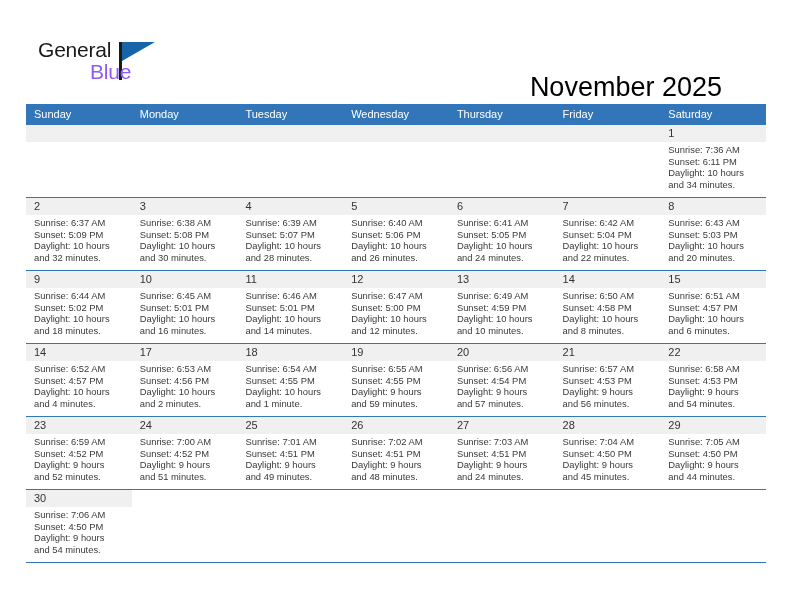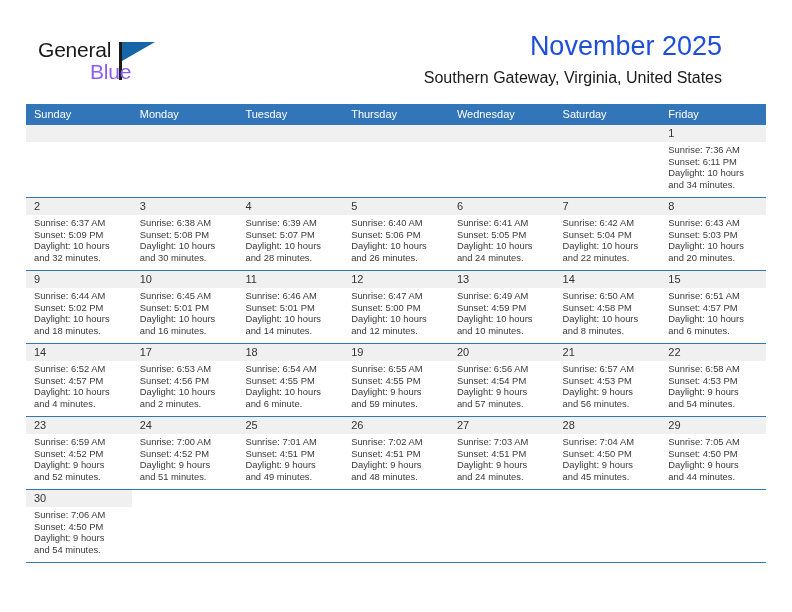--- a/index.html
+++ b/index.html
@@ -72,23 +72,24 @@
   }
 
   .title-block {
     position: absolute;
     right: 35px;
     top: 30px;
     text-align: right;
   }
   .title {
     font-size: 27px;
-    color: #1d4ed8;
+    color: #000000;
     line-height: 32px;
     white-space: nowrap;
+    margin-top: 41px;
   }
   .subtitle {
     font-size: 16px;
     color: #1a1a1a;
     line-height: 20px;
     margin-top: 6px;
     white-space: nowrap;
   }
 
   
@@ -169,24 +170,24 @@
       <div class="subtitle">Southern Gateway, Virginia, United States</div>
     </div>
 
   </div>
 
   <div class="calendar">
     <div class="weekday-row">
       <div class="weekday">Sunday</div>
       <div class="weekday">Monday</div>
       <div class="weekday">Tuesday</div>
+      <div class="weekday">Wednesday</div>
       <div class="weekday">Thursday</div>
-      <div class="weekday">Wednesday</div>
+      <div class="weekday">Friday</div>
       <div class="weekday">Saturday</div>
-      <div class="weekday">Friday</div>
     </div>
 
     <div id="weeks-container">
         <div class="week-row first">
           <div class="day-cell empty">
             <div class="day-number-strip"></div>
           </div>
           <div class="day-cell empty">
             <div class="day-number-strip"></div>
           </div>
@@ -360,21 +361,21 @@
               <div>Daylight: 10 hours</div>
               <div>and 2 minutes.</div>
             </div>
           </div>
           <div class="day-cell">
             <div class="day-number-strip">18</div>
             <div class="day-info">
               <div>Sunrise: 6:54 AM</div>
               <div>Sunset: 4:55 PM</div>
               <div>Daylight: 10 hours</div>
-              <div>and 6 minute.</div>
+              <div>and 1 minute.</div>
             </div>
           </div>
           <div class="day-cell">
             <div class="day-number-strip">19</div>
             <div class="day-info">
               <div>Sunrise: 6:55 AM</div>
               <div>Sunset: 4:55 PM</div>
               <div>Daylight: 9 hours</div>
               <div>and 59 minutes.</div>
             </div>

